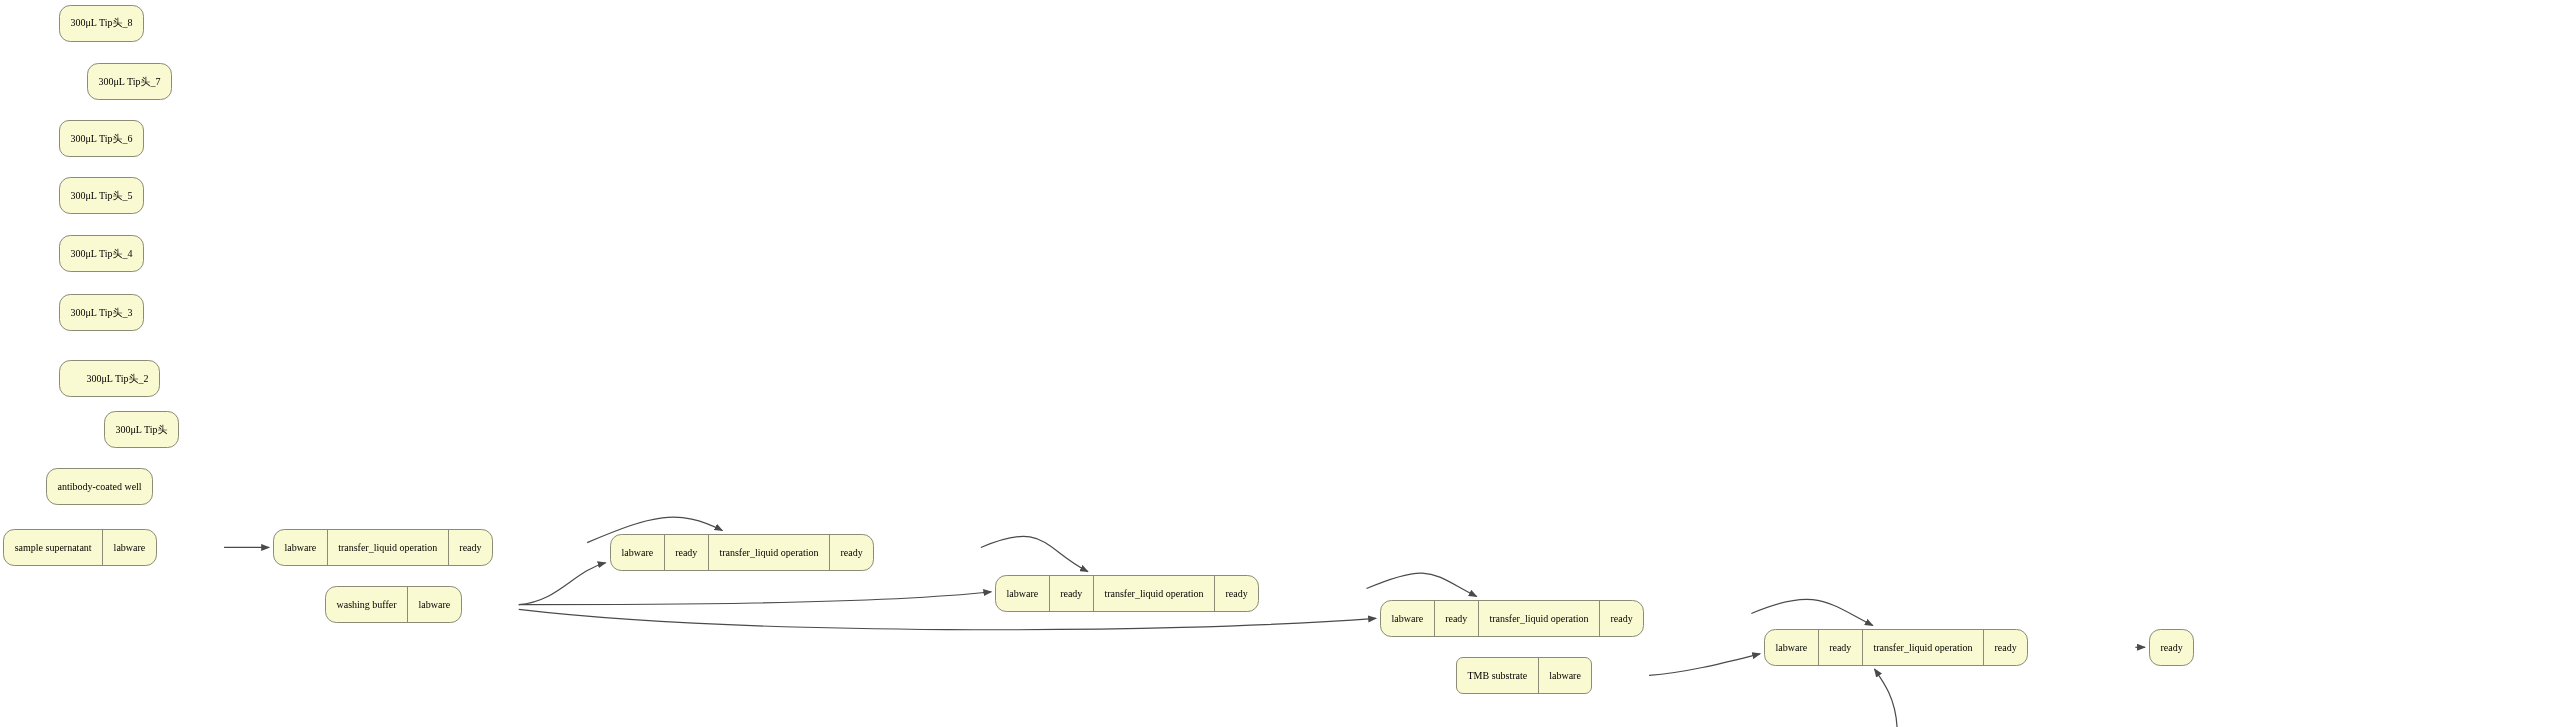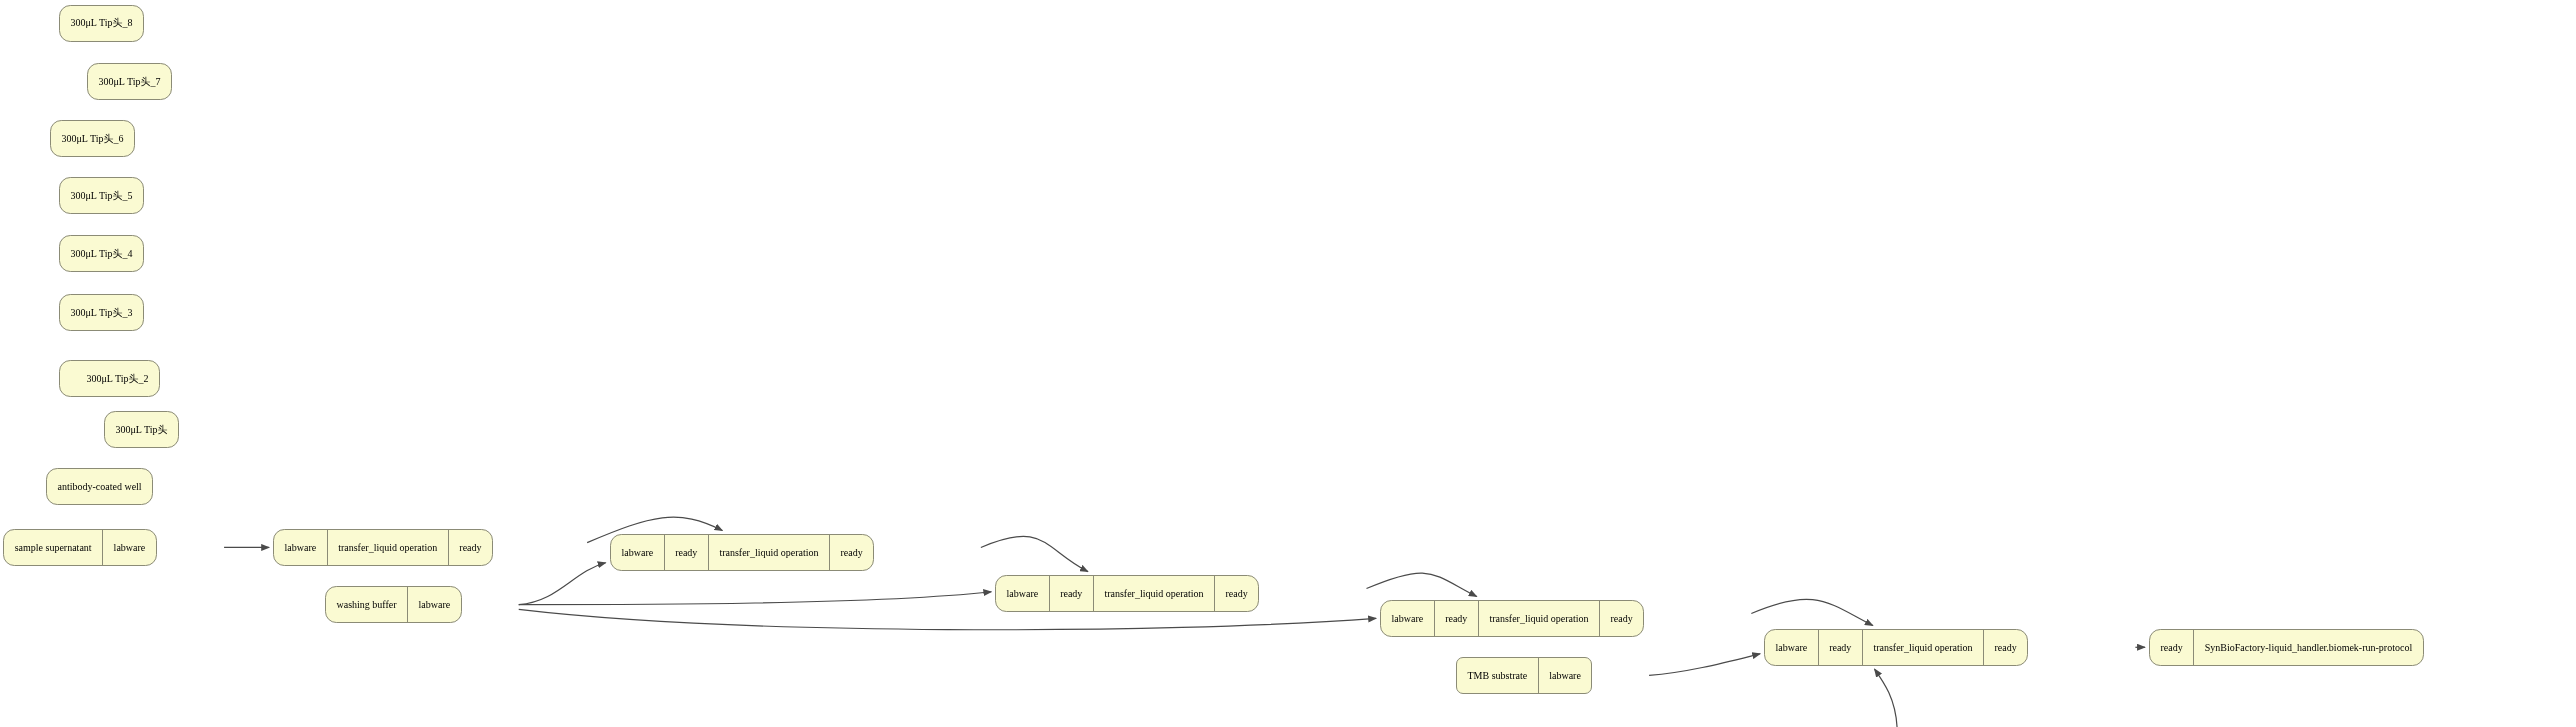--- a/index.html
+++ b/index.html
@@ -73,21 +73,21 @@
       <path d="M2652,804 C2655,804 2661,804 2664,804" class="edge" marker-end="url(#arrow)"></path>
       <path d="M2356,903 C2354,868 2340,848 2328,831" class="edge" marker-end="url(#arrow)"></path>
     </svg>
   <div id="nodes">
       <div class="node" style="left: 59px; top: 4.8px;">
         <span class="cell">300μL Tip头_8</span>
       </div>
       <div class="node" style="left: 59px; top: 63px; margin-left: 28px;">
         <span class="cell">300μL Tip头_7</span>
       </div>
-      <div class="node" style="left: 50px; top: 120px;">
+      <div class="node" style="left: 59px; top: 120px; border-radius: 10px;">
         <span class="cell">300μL Tip头_6</span>
       </div>
       <div class="node" style="left: 59px; top: 177px;">
         <span class="cell">300μL Tip头_5</span>
       </div>
       <div class="node" style="left: 59px; top: 235px;">
         <span class="cell">300μL Tip头_4</span>
       </div>
       <div class="node" style="left: 59px; top: 294px;">
         <span class="cell">300μL Tip头_3</span>
@@ -137,17 +137,16 @@
         <span class="cell">labware</span>
       </div>
       <div class="node" style="left: 1764px; top: 629px;">
         <span class="cell">labware</span>
         <span class="cell">ready</span>
         <span class="cell">transfer_liquid operation</span>
         <span class="cell">ready</span>
       </div>
       <div class="node" style="left: 2149px; top: 629px;">
         <span class="cell">ready</span>
-        <span class="cell">SynBioFactory-liquid_handler.biomek-run-protocol</span>
       </div>
     </div>
 </div>
 
 
 </body></html>

